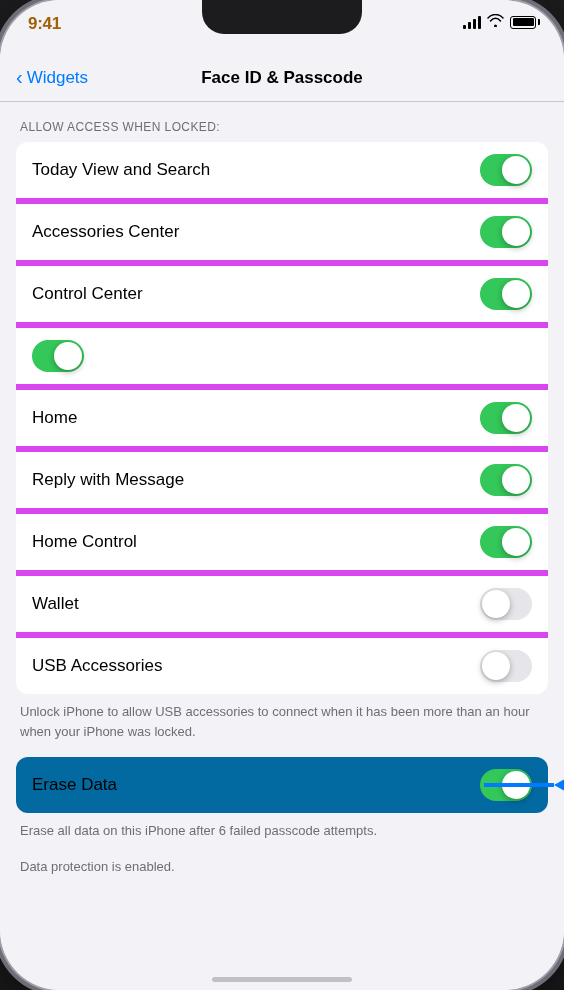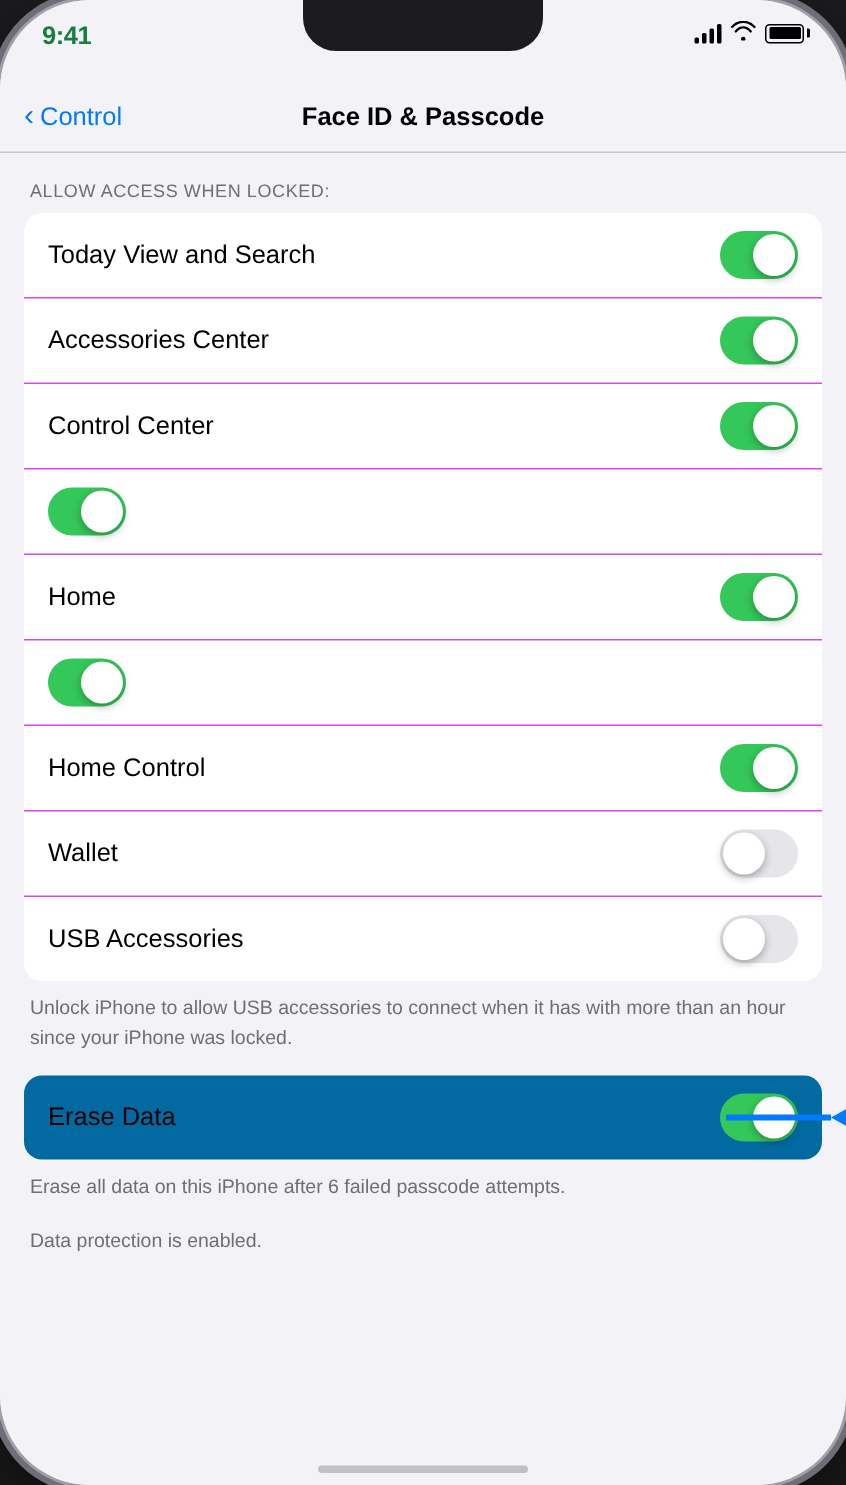--- a/index.html
+++ b/index.html
@@ -56,21 +56,21 @@
       align-items: flex-start;
       justify-content: space-between;
       padding: 14px 28px 0;
       flex-shrink: 0;
       z-index: 5;
     }
 
     .status-time {
       font-size: 17px;
       font-weight: 600;
-      color: #15803d;
+      color: #a16207;
       letter-spacing: -0.3px;
     }
 
     .status-icons {
       display: flex;
       align-items: center;
       gap: 6px;
     }
 
     .signal-bars {
@@ -178,21 +178,21 @@
       border-radius: 12px;
       margin: 0 16px;
       overflow: hidden;
     }
 
     .settings-row {
       display: flex;
       align-items: center;
       justify-content: space-between;
       padding: 12px 16px;
-      border-bottom: 1px solid #d946ef;
+      border-bottom: 6px solid #d946ef;
       min-height: 52px;
     }
 
     .settings-row:last-child {
       border-bottom: none;
       align-items: center;
     }
 
     .settings-row-label {
       font-size: 17px;
@@ -299,21 +299,21 @@
         </span>
         <div class="battery-icon">
           <div class="battery-fill"></div>
         </div>
       </div>
     </div>
 
     <div class="nav-bar">
       <div class="nav-back">
         <span class="nav-back-chevron">‹</span>
-        <span>Control</span>
+        <span>Widgets</span>
       </div>
       <span class="nav-title">Face ID &amp; Passcode</span>
     </div>
 
     <div class="content">
       <div class="section-header">ALLOW ACCESS WHEN LOCKED:</div>
 
       <div class="settings-group">
 
         <div class="settings-row">
@@ -344,20 +344,21 @@
         </div>
 
         <div class="settings-row">
           <span class="settings-row-label">Home</span>
           <div class="toggle on">
             <div class="toggle-knob"></div>
           </div>
         </div>
 
         <div class="settings-row">
+          <span class="settings-row-label">Reply with Message</span>
           <div class="toggle on">
             <div class="toggle-knob"></div>
           </div>
         </div>
 
         <div class="settings-row">
           <span class="settings-row-label">Home Control</span>
           <div class="toggle on">
             <div class="toggle-knob"></div>
           </div>
@@ -372,21 +373,21 @@
 
 
         <div class="settings-row">
           <span class="settings-row-label">USB Accessories</span>
           <div class="toggle off">
             <div class="toggle-knob"></div>
           </div>
         </div>
       </div>
 
-      <div class="section-footer">Unlock iPhone to allow USB accessories to connect when it has with more than an hour since your iPhone was locked.</div>
+      <div class="section-footer">Unlock iPhone to allow USB accessories to connect when it has been more than an hour when your iPhone was locked.</div>
 
       <div class="erase-row-wrapper">
         <div class="erase-group">
           <div class="settings-row">
             <span class="settings-row-label">Erase Data</span>
             <div class="toggle on">
               <div class="toggle-knob"></div>
             </div>
           </div>
         </div>

